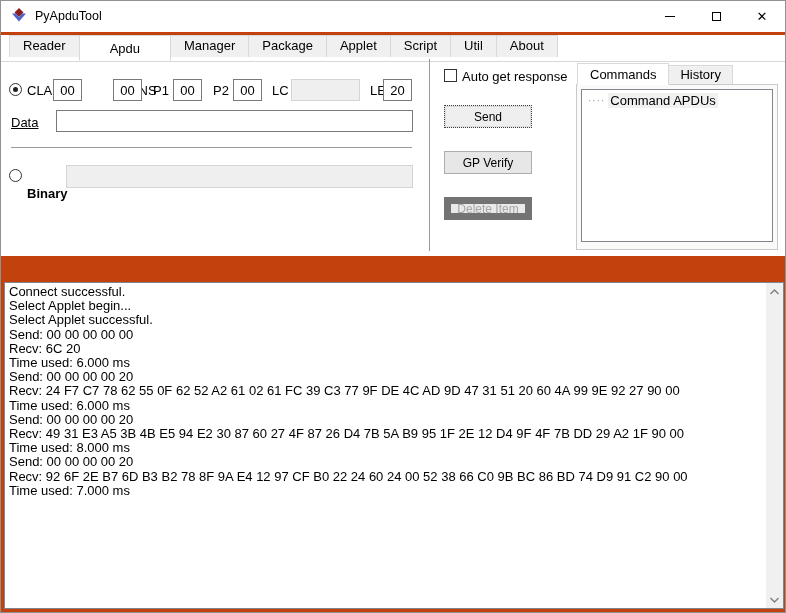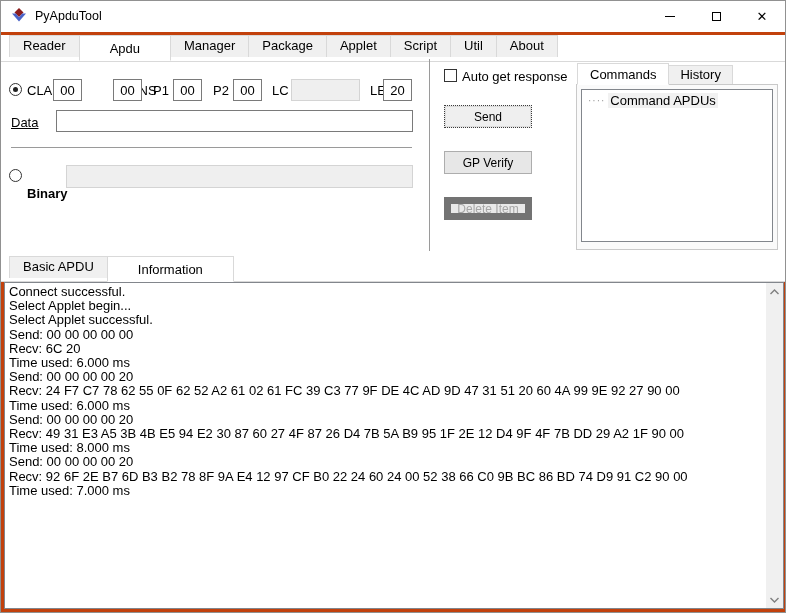--- a/index.html
+++ b/index.html
@@ -131,24 +131,20 @@
     <div class="cmd-page">
       <div class="tree-box">
         <div class="tree-item">
           <span class="tree-dots">····</span>
           <span class="tree-label">Command APDUs</span>
         </div>
       </div>
     </div>
   </div>
 
-  <div class="tabstrip bottom-tabstrip">
-    <div class="tab">Basic APDU</div>
-    <div class="tab selected">Information</div>
-  </div>
 
   <div class="log-box">
     <div class="log-text"><div class="log-line">Connect successful.</div><div class="log-line">Select Applet begin...</div><div class="log-line">Select Applet successful.</div><div class="log-line">Send: 00 00 00 00 00</div><div class="log-line">Recv: 6C 20</div><div class="log-line">Time used: 6.000 ms</div><div class="log-line">Send: 00 00 00 00 20</div><div class="log-line">Recv: 24 F7 C7 78 62 55 0F 62 52 A2 61 02 61 FC 39 C3 77 9F DE 4C AD 9D 47 31 51 20 60 4A 99 9E 92 27 90 00</div><div class="log-line">Time used: 6.000 ms</div><div class="log-line">Send: 00 00 00 00 20</div><div class="log-line">Recv: 49 31 E3 A5 3B 4B E5 94 E2 30 87 60 27 4F 87 26 D4 7B 5A B9 95 1F 2E 12 D4 9F 4F 7B DD 29 A2 1F 90 00</div><div class="log-line">Time used: 8.000 ms</div><div class="log-line">Send: 00 00 00 00 20</div><div class="log-line">Recv: 92 6F 2E B7 6D B3 B2 78 8F 9A E4 12 97 CF B0 22 24 60 24 00 52 38 66 C0 9B BC 86 BD 74 D9 91 C2 90 00</div><div class="log-line">Time used: 7.000 ms</div></div>
     <div class="scrollbar">
       <div class="scroll-arrow up">
         <svg width="9" height="6" viewBox="0 0 9 6">
             <polyline points="0.5,5 4.5,1 8.5,5" fill="none" stroke="#7f7f7f" stroke-width="1.4"></polyline>
           </svg>
       </div>
       <div class="scroll-arrow down">

